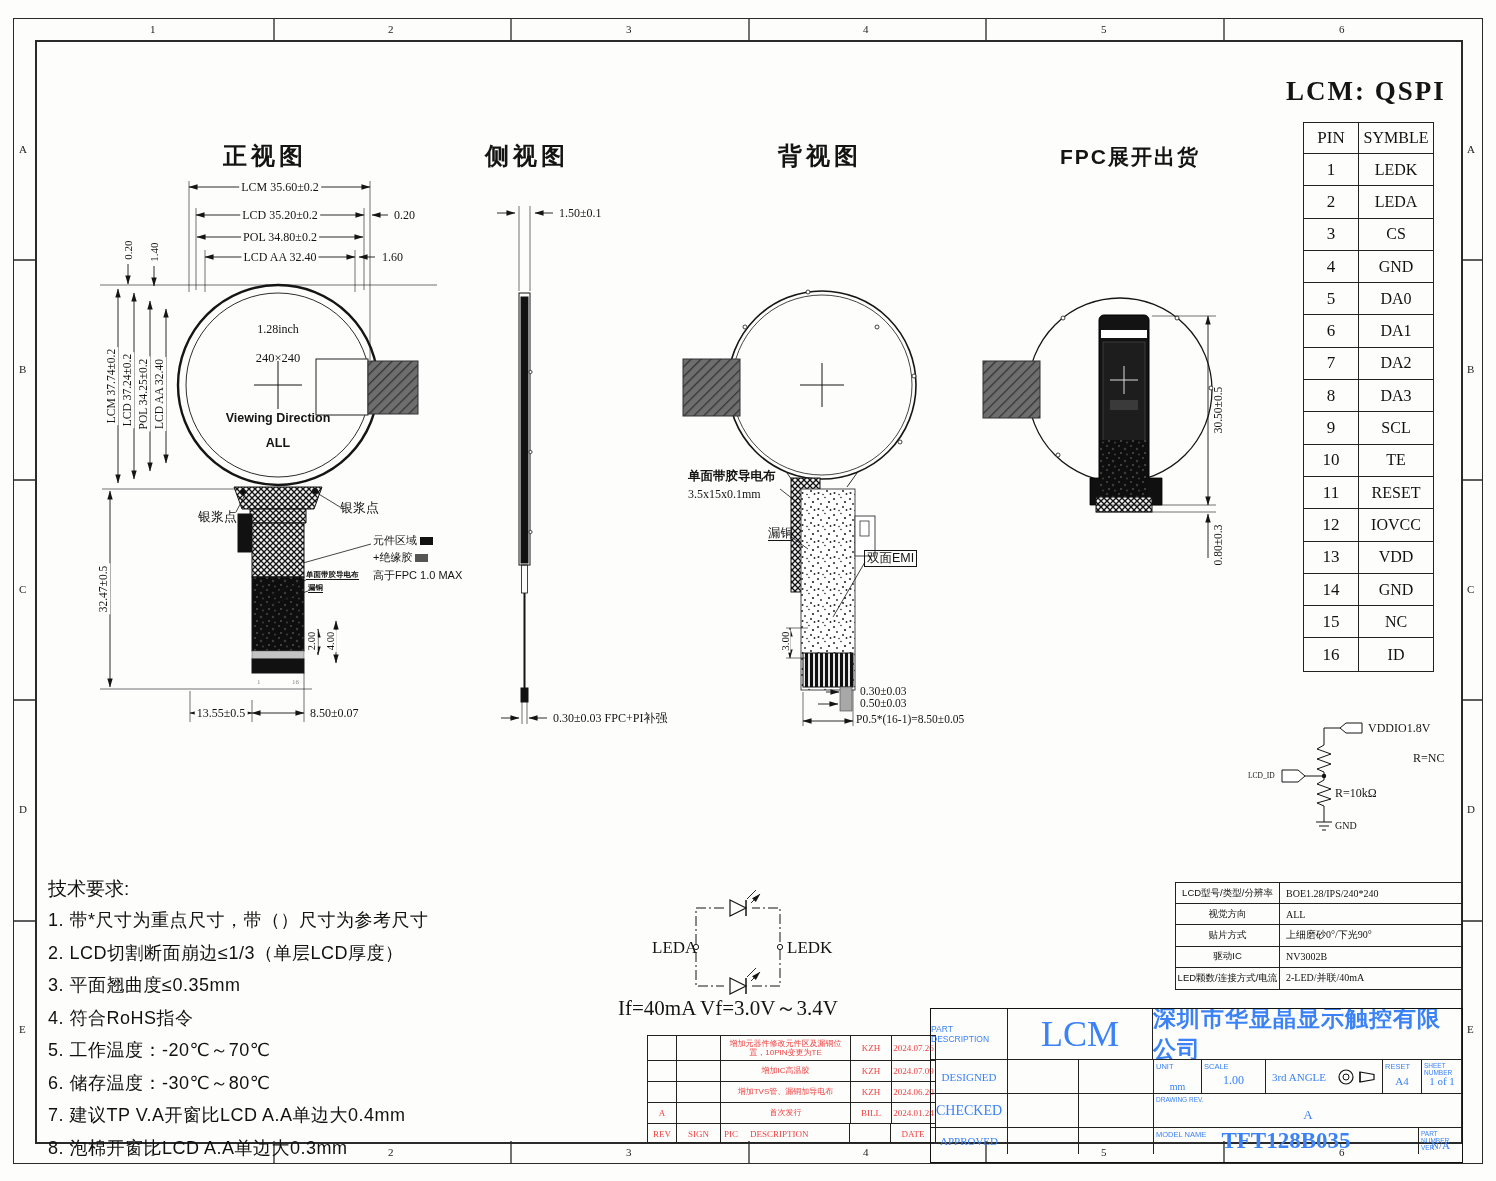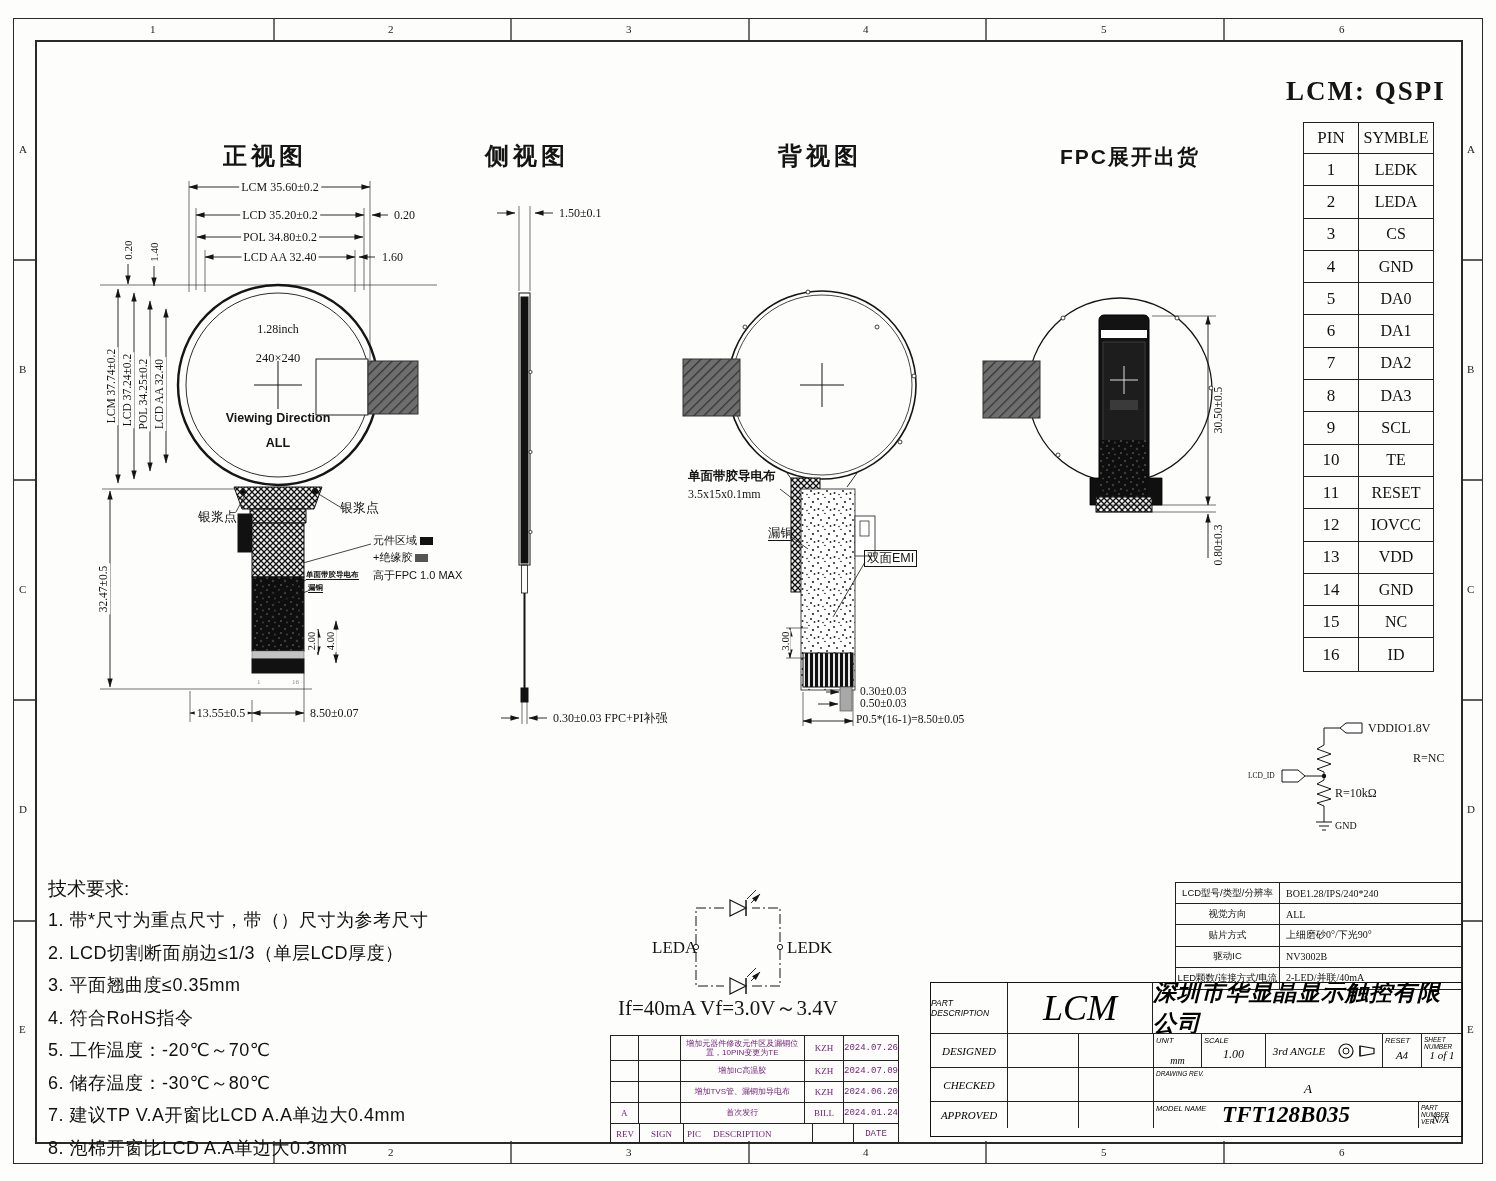--- a/index.html
+++ b/index.html
@@ -30,34 +30,34 @@
   .pc.s{flex:1;border-right:none;font-size:16px;}
   .pr:last-child .pc{border-bottom:none;}
   
   .spec{position:absolute;left:1175px;top:882px;width:286px;border:1.4px solid #222;color:#111;}
   .sr{display:flex;height:21.2px;}
   .sc{border-right:1.1px solid #222;border-bottom:1.1px solid #222;display:flex;align-items:center;text-align:center;}
   .sc.l{width:103px;justify-content:center;font-size:9.5px;}
   .sc.v{flex:1;border-right:none;padding-left:6px;font-size:10px;font-family:"Liberation Serif",serif;}
   .sr:last-child .sc{border-bottom:none;}
   
-  .tb{position:absolute;left:930px;top:982px;width:531px;height:153px;border:1.8px solid #111;color:#000000;font-style:italic;}
+  .tb{position:absolute;left:930px;top:1008px;width:531px;height:153px;border:1.8px solid #111;color:#3b82f6;}
   .tbr{display:flex;border-bottom:1.2px solid #222;}
   .tbr:last-child{border-bottom:none;}
   .tbc{border-right:1.2px solid #222;position:relative;display:flex;align-items:center;justify-content:center;overflow:hidden;}
   .tbc:last-child{border-right:none;}
   .lbl9{font-size:8.5px;}
   .mini{position:absolute;left:2px;top:2px;font-size:7.5px;}
   
-  .rev{position:absolute;left:610px;top:1035px;width:287px;height:106px;border:1.4px solid #222;color:#701a75;}
+  .rev{position:absolute;left:647px;top:1035px;width:287px;height:106px;border:1.4px solid #222;color:#ef4444;}
   .rvr{display:flex;border-bottom:1.1px solid #222;}
   .rvr:last-child{border-bottom:none;}
   .rvc{border-right:1.1px solid #222;display:flex;align-items:center;justify-content:center;text-align:center;
        font-size:9px;font-family:"Liberation Serif",serif;}
-  .rvc:last-child{border-right:none;font-family:Liberation Mono, monospace;}
+  .rvc:last-child{border-right:none;}
   .w1{width:28px;}.w2{width:43px;}.w3{width:125px;}.w4{width:40px;}.w5{flex:1;}
   .desc{font-family:"Liberation Sans",sans-serif;font-size:8px;line-height:1.15;white-space:normal;padding:0 2px;}
   
   .tech{position:absolute;left:48px;top:876px;width:440px;color:#111;}
   .tech .tt{font-size:19px;margin-bottom:6px;}
   .tech .it{font-size:18px;margin-bottom:8.5px;letter-spacing:0.5px;}
 </style>
 </head>
 <body>
 
@@ -549,21 +549,21 @@
       <div class="tbc" style="width:38px">
         <span class="mini">RESET</span>
         <span class="ser" style="font-size:11px;margin-top:8px">A4</span>
       </div>
       <div class="tbc" style="flex:1">
         <span class="mini" style="font-size:6.5px">SHEET NUMBER</span>
         <span class="ser" style="font-size:11px;margin-top:8px">1 of 1</span>
       </div>
     </div>
     <div class="tbr" style="height:33px">
-      <div class="tbc ser" style="width:76px;font-size:11px">CHECKED</div>
+      <div class="tbc ser" style="width:76px;font-size:14px">CHECKED</div>
       <div class="tbc" style="width:70px"></div>
       <div class="tbc" style="width:74px"></div>
       <div class="tbc" style="flex:1">
         <span class="mini" style="font-size:6.5px">DRAWING REV.</span>
         <span class="ser" style="font-size:13px;margin-top:8px">A</span>
       </div>
     </div>
     <div class="tbr" style="flex:1">
       <div class="tbc ser" style="width:76px;font-size:11px">APPROVED</div>
       <div class="tbc" style="width:70px"></div>

